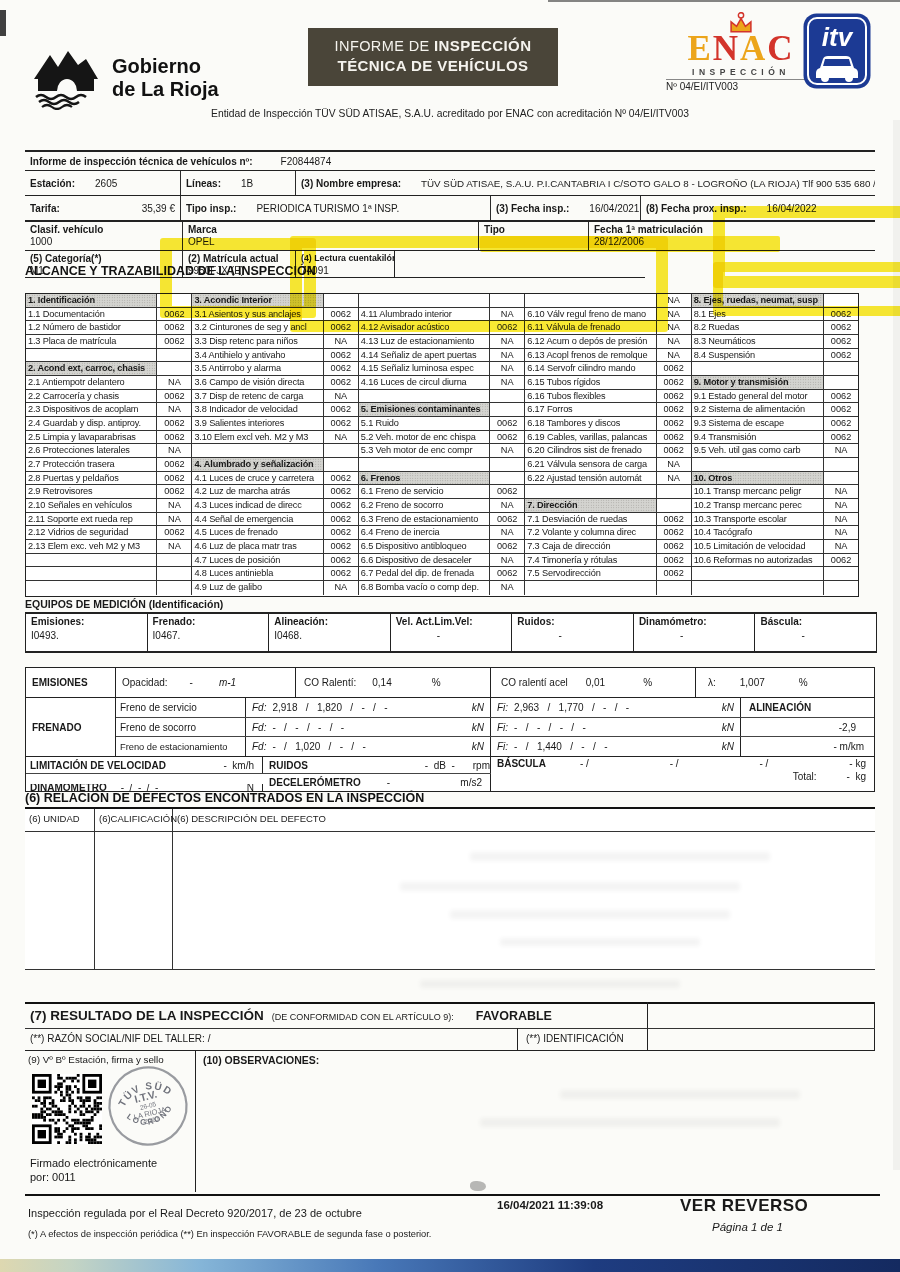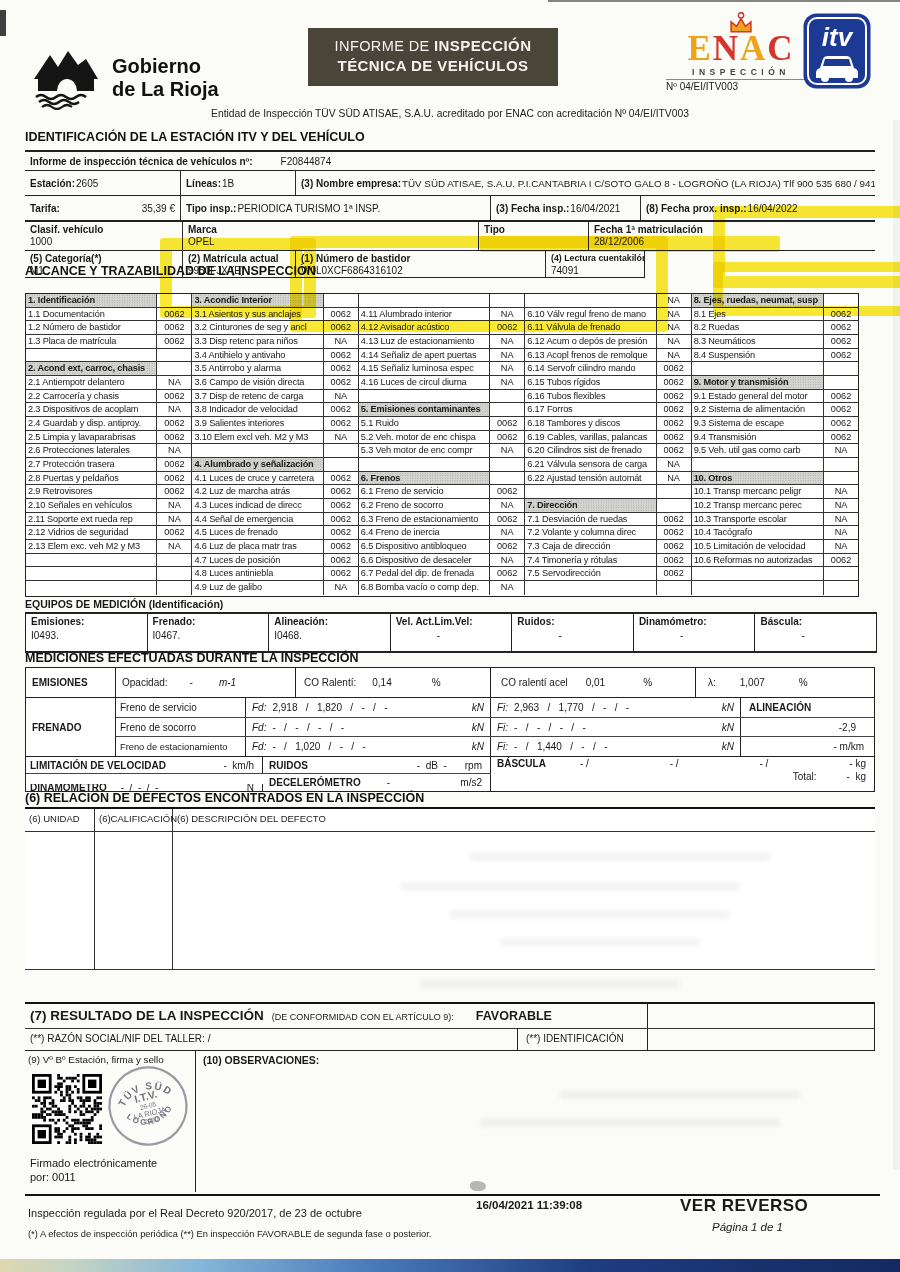--- a/index.html
+++ b/index.html
@@ -18,21 +18,21 @@
   .banner .l2{font-size:15px;font-weight:bold;letter-spacing:.4px;margin-top:3px;}
   .enac-box{text-align:center;width:150px;}
   .enac-word{font-family:"Liberation Serif",serif;font-weight:bold;font-size:35px;line-height:30px;letter-spacing:2px;}
   .enac-sub{font-size:8.5px;letter-spacing:4.5px;color:#444;font-weight:bold;margin-top:3px;}
   .enac-acc{font-size:10px;color:#222;border-top:1px solid #888;margin-top:2px;padding-top:1px;text-align:left;}
   .accr-line{width:100%;text-align:center;font-size:10.3px;color:#222;}
 
   
   .sec-title{font-size:12.5px;font-weight:bold;color:#111;}
   .idrow{position:absolute;left:25px;width:850px;display:flex;box-sizing:border-box;background:transparent;}
-  .idcell{box-sizing:border-box;border-left:1px solid #2a2a2a;padding:0 5px;display:flex;align-items:center;gap:1px;overflow:hidden;white-space:nowrap;font-size:10px;}
+  .idcell{box-sizing:border-box;border-left:1px solid #2a2a2a;padding:0 5px;display:flex;align-items:center;gap:20px;overflow:hidden;white-space:nowrap;font-size:10px;}
   .idcell:first-child{border-left:none;}
   .idcell .lab{font-weight:bold;}
   .idcell2{flex-direction:column;align-items:flex-start;justify-content:flex-start;gap:1px;padding-top:2px;}
   .idcell2 .lab{font-size:10px;line-height:11px;}
   .idcell2 .val{font-size:10px;line-height:12px;}
 
   
   .alc-table{position:absolute;left:25px;top:293px;width:832px;height:302px;display:flex;border:1.3px solid #222;background:#fff;}
   .alc-col{flex:1;display:flex;flex-direction:column;}
   .alc-row{display:flex;height:13.68px;}
@@ -131,21 +131,20 @@
       <text x="35" y="34" text-anchor="middle" font-family="Liberation Sans, sans-serif" font-size="26" font-weight="bold" font-style="italic" fill="#ffffff">itv</text>
       <g transform="translate(13,42)">
         <path d="M5,14 L8,5 Q9,2 13,2 L31,2 Q35,2 36,5 L39,14 Q43,15 43,19 L43,24 L38,24 A4,4 0 0 1 30,24 L14,24 A4,4 0 0 1 6,24 L1,24 L1,19 Q1,15 5,14 Z" fill="#ffffff"></path>
         <path d="M10,5 L34,5 L36,12 L8,12 Z" fill="#1C3A94"></path>
       </g>
     </svg>
   </div>
 
   <div class="abs accr-line" style="left:0;top:108px;">Entidad de Inspección TÜV SÜD ATISAE, S.A.U. acreditado por ENAC con acreditación Nº 04/EI/ITV003</div>
 
-  <div class="abs sec-title" style="left:25px;top:130px;">IDENTIFICACIÓN DE LA ESTACIÓN ITV Y DEL VEHÍCULO</div>
 
   <div class="idrow" style="top:150px;height:21px;border-top:2px solid #222;border-bottom:1.2px solid #222;">
     <div class="idcell" style="flex:1;gap:28px;">
       <span class="lab">Informe de inspección técnica de vehículos nº:</span>
       <span>F20844874</span>
     </div>
   </div>
 
   <div class="idrow" style="top:171px;height:25px;border-bottom:1.4px solid #222;">
     <div class="idcell" style="width:155px;">
@@ -202,24 +201,20 @@
 
   <div class="idrow" style="top:251px;height:27px;width:620px;border-bottom:1.4px solid #222;">
     <div class="idcell idcell2" style="width:157px;">
         <span class="lab">(5) Categoría(*)</span>
         <span class="val">M1</span>
       </div>
     <div class="idcell idcell2" style="width:113px;">
         <span class="lab">(2) Matrícula actual</span>
         <span class="val">9950FJX (E)</span>
       </div>
-    <div class="idcell idcell2" style="width:250px;">
-        <span class="lab">(1) Número de bastidor</span>
-        <span class="val">W0L0XCF6864316102</span>
-      </div>
     <div class="idcell idcell2" style="width:100px;border-right:1px solid #222;">
         <span class="lab" style="font-size:8.8px;">(4) Lectura cuentakilómetros</span>
         <span class="val">74091</span>
       </div>
   </div>
 
   <div class="abs sec-title" style="left:25px;top:264px;">ALCANCE Y TRAZABILIDAD DE LA INSPECCIÓN</div>
   <div class="alc-table">
       <div class="alc-col">
         <div class="alc-row">
@@ -698,21 +693,20 @@
       <div class="eq-cell">
         <div class="eq-label">Dinamómetro:</div>
         <div class="eq-value eq-dash">-</div>
       </div>
       <div class="eq-cell">
         <div class="eq-label">Báscula:</div>
         <div class="eq-value eq-dash">-</div>
       </div>
     </div>
 
-  <div class="abs sec-title" style="left:25px;top:651px;">MEDICIONES EFECTUADAS DURANTE LA INSPECCIÓN</div>
 
   <div class="med-table">
     <div class="med-row med-em">
       <div class="mcell b" style="width:90px;padding-left:6px;">EMISIONES</div>
       <div class="mcell" style="width:180px;padding-left:6px;">
           <span>Opacidad:</span>
           <span style="margin-left:22px;">-</span>
           <span style="margin-left:26px;font-style:italic;">m-1</span>
         </div>
       <div class="mcell" style="width:195px;padding-left:8px;">
@@ -780,21 +774,21 @@
       </div>
     </div>
 
     <div class="med-bottom">
       <div style="width:465px;display:flex;flex-direction:column;box-sizing:border-box;">
         <div class="med-row" style="height:17px;border-bottom:.8px solid #444;">
           <div class="mcell" style="width:237px;justify-content:space-between;padding:0 8px 0 4px;">
               <span class="b">LIMITACIÓN DE VELOCIDAD</span>
               <span class="pre">-  km/h</span>
             </div>
-          <div class="mcell" style="width:228px;padding:0 8px 0 6px;">
+          <div class="mcell" style="width:228px;padding:0 0 0 6px;">
               <span class="b">RUIDOS</span>
               <span class="pre" style="margin-left:auto;">-  dB  -</span>
               <span style="margin-left:18px;">rpm</span>
             </div>
         </div>
         <div class="med-row" style="height:17px;">
           <div class="mcell" style="width:237px;padding:0 8px 0 4px;margin-top:10px;">
               <span class="b">DINAMÓMETRO</span>
               <span class="pre" style="margin-left:14px;">-  /  -  /  -</span>
               <span style="margin-left:auto;">N</span>
@@ -1082,21 +1076,21 @@
   <div class="abs" style="left:30px;top:1156px;font-size:11px;line-height:14px;">
     <div>Firmado electrónicamente</div>
     <div>por: 0011</div>
   </div>
 
   <div class="abs" style="left:470px;top:1181px;width:16px;height:10px;background:#9a9a98;border-radius:40% 60% 50% 50%;opacity:.7;"></div>
 
   <div class="hline" style="left:25px;top:1194px;width:855px;border-top:2.4px solid #111;"></div>
   <div class="abs" style="left:28px;top:1207px;font-size:11px;">Inspección regulada por el Real Decreto 920/2017, de 23 de octubre</div>
   <div class="abs" style="left:28px;top:1229px;font-size:9.3px;">(*) A efectos de inspección periódica (**) En inspección FAVORABLE de segunda fase o posterior.</div>
-  <div class="abs" style="left:476px;top:1199px;font-size:11.5px;font-weight:600;">16/04/2021 11:39:08</div>
+  <div class="abs" style="left:497px;top:1199px;font-size:11.5px;font-weight:600;">16/04/2021 11:39:08</div>
   <div class="abs b" style="left:680px;top:1196px;font-size:17px;letter-spacing:.5px;">VER REVERSO</div>
   <div class="abs" style="left:712px;top:1221px;font-size:11.5px;font-style:italic;">Página 1 de 1</div>
 
   <div class="footer-strip"></div>
 
   <div class="hl" style="left:160px;top:238px;width:132px;height:56px;"></div>
   <div class="hl" style="left:290px;top:236px;width:354px;height:72px;"></div>
   <div class="hlfill" style="left:480px;top:236px;width:300px;height:16px;"></div>
   <div class="hl" style="left:713px;top:206px;width:182px;height:58px;"></div>
   <div class="hl" style="left:713px;top:262px;width:183px;height:34px;border-width:10px;"></div>

